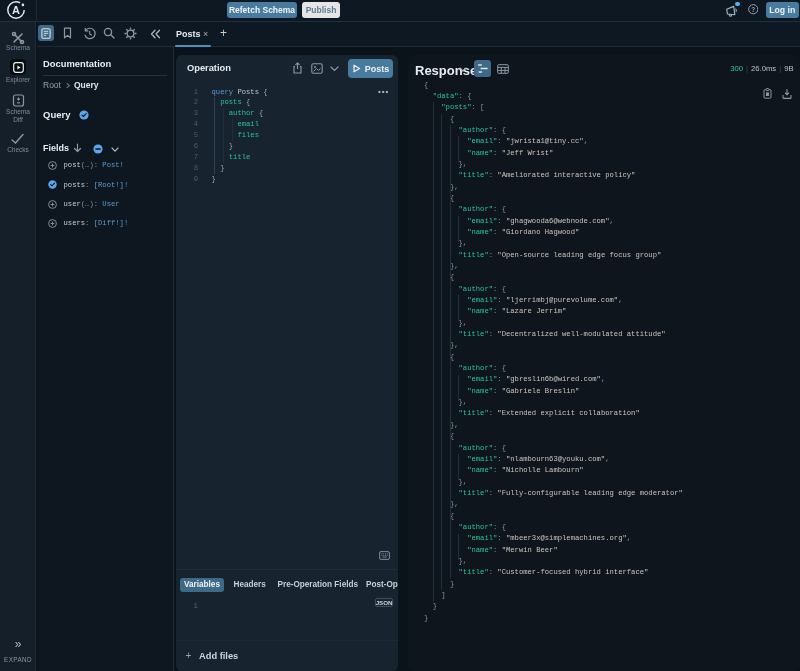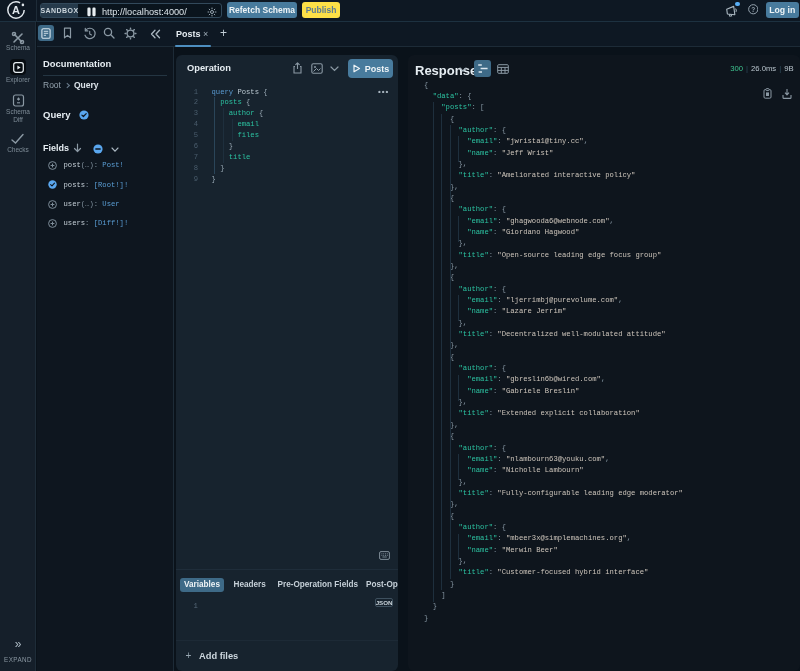--- a/index.html
+++ b/index.html
@@ -11,42 +11,24 @@
 <div style="position:relative;width:800px;height:671px">
 <div style="position:absolute;left:0px;top:0px;width:800px;height:22px;background:#0e1823;border-bottom:1px solid #1d3140;"></div>
 <div style="position:absolute;left:36px;top:0px;width:1px;height:22px;background:#1e2c38;"></div>
 <div style="position:absolute;left:5px;top:-1px;width:22px;height:22px;">
       <svg width="22" height="22" viewBox="0 0 22 22" style="">
         <circle cx="11" cy="11" r="8.2" fill="none" stroke="#dfe5ea" stroke-width="1.5" stroke-dasharray="42.7 8.8"></circle>
         <circle cx="17.9" cy="5.9" r="1.3" fill="#dfe5ea"></circle>
         <text x="11" y="15" font-size="11" font-weight="bold" fill="#dfe5ea" text-anchor="middle" font-family="Liberation Sans">A</text>
       </svg>
     </div>
-<div style="position:absolute;left:40px;top:3px;width:182px;height:15px;display:flex;align-items:stretch;border:1px solid #32495b;border-radius:3px;background:#0a141d">
-<div style="background:#263a4b;color:#cbd5dc;font-size:7px;font-weight:bold;letter-spacing:.45px;display:flex;align-items:center;justify-content:center;width:37px;flex:none;">SANDBOX</div>
-<div style="position:relative;flex:1;display:flex;align-items:center;">
-<div style="position:absolute;left:8px;top:2.5px;">
-          <svg width="11" height="10" viewBox="0 0 11 10" style="">
-            <rect x="1.4" y="0.6" width="3.2" height="8.6" rx="1.1" fill="#e8eef2"></rect>
-            <rect x="6.4" y="0.6" width="3.2" height="8.6" rx="1.1" fill="#e8eef2"></rect>
-          </svg>
-        </div>
-<div style="position:absolute;left:24px;top:2.5px;color:#dce4ea;font-size:9.2px;line-height:10px;white-space:nowrap;">http://localhost:4000/</div>
-<div style="position:absolute;right:4.5px;top:2.5px;">
-          <svg width="10" height="10" viewBox="0 0 10 10" style="">
-            <circle cx="5" cy="5" r="1.5" fill="none" stroke="#97a5b0" stroke-width="1"></circle>
-            <path d="M5 0.6v1.6M5 7.8V9.4M0.6 5h1.6M7.8 5H9.4M1.9 1.9l1.1 1.1M7 7l1.1 1.1M8.1 1.9L7 3M3 7L1.9 8.1" stroke="#97a5b0" stroke-width="1"></path>
-          </svg>
-        </div>
-</div>
-    </div>
 <div style="position:absolute;left:227px;top:2px;width:70px;height:15.5px;background:#487b9d;border-radius:3px;display:flex;align-items:center;justify-content:center;">
       <span class="nw" style="color:#eef4f7;font-size:8.5px;font-weight:bold;">Refetch Schema</span>
     </div>
-<div style="position:absolute;left:302px;top:2px;width:38px;height:15.5px;background:#fde047;border-radius:3px;display:flex;align-items:center;justify-content:center;">
+<div style="position:absolute;left:302px;top:2px;width:38px;height:15.5px;background:#e5e5e5;border-radius:3px;display:flex;align-items:center;justify-content:center;">
       <span style="color:#5f7d92;font-size:8.5px;font-weight:bold;">Publish</span>
     </div>
 <div style="position:absolute;left:725px;top:3.5px;width:13px;height:13px;">
       <svg width="13" height="13" viewBox="0 0 13 13" style="">
         <path d="M2 4.6 L2 9.4 L9.3 11.2 L9.3 2.8 Z" fill="none" stroke="#aab7c1" stroke-width="1.1" stroke-linejoin="round" transform="rotate(-8 6 7)"></path>
         <path d="M10.6 5.2 C11.6 5.9 11.6 7.9 10.6 8.6" fill="none" stroke="#aab7c1" stroke-width="1" transform="rotate(-8 6 7)"></path>
         <path d="M3.6 9.8 L4.1 12 L5.9 12 L5.4 10.3" fill="none" stroke="#aab7c1" stroke-width="1" transform="rotate(-8 6 7)"></path>
       </svg>
     </div>
 <div style="position:absolute;left:735px;top:1.5px;width:4.5px;height:4.5px;background:#58aef5;border-radius:50%;"></div>

